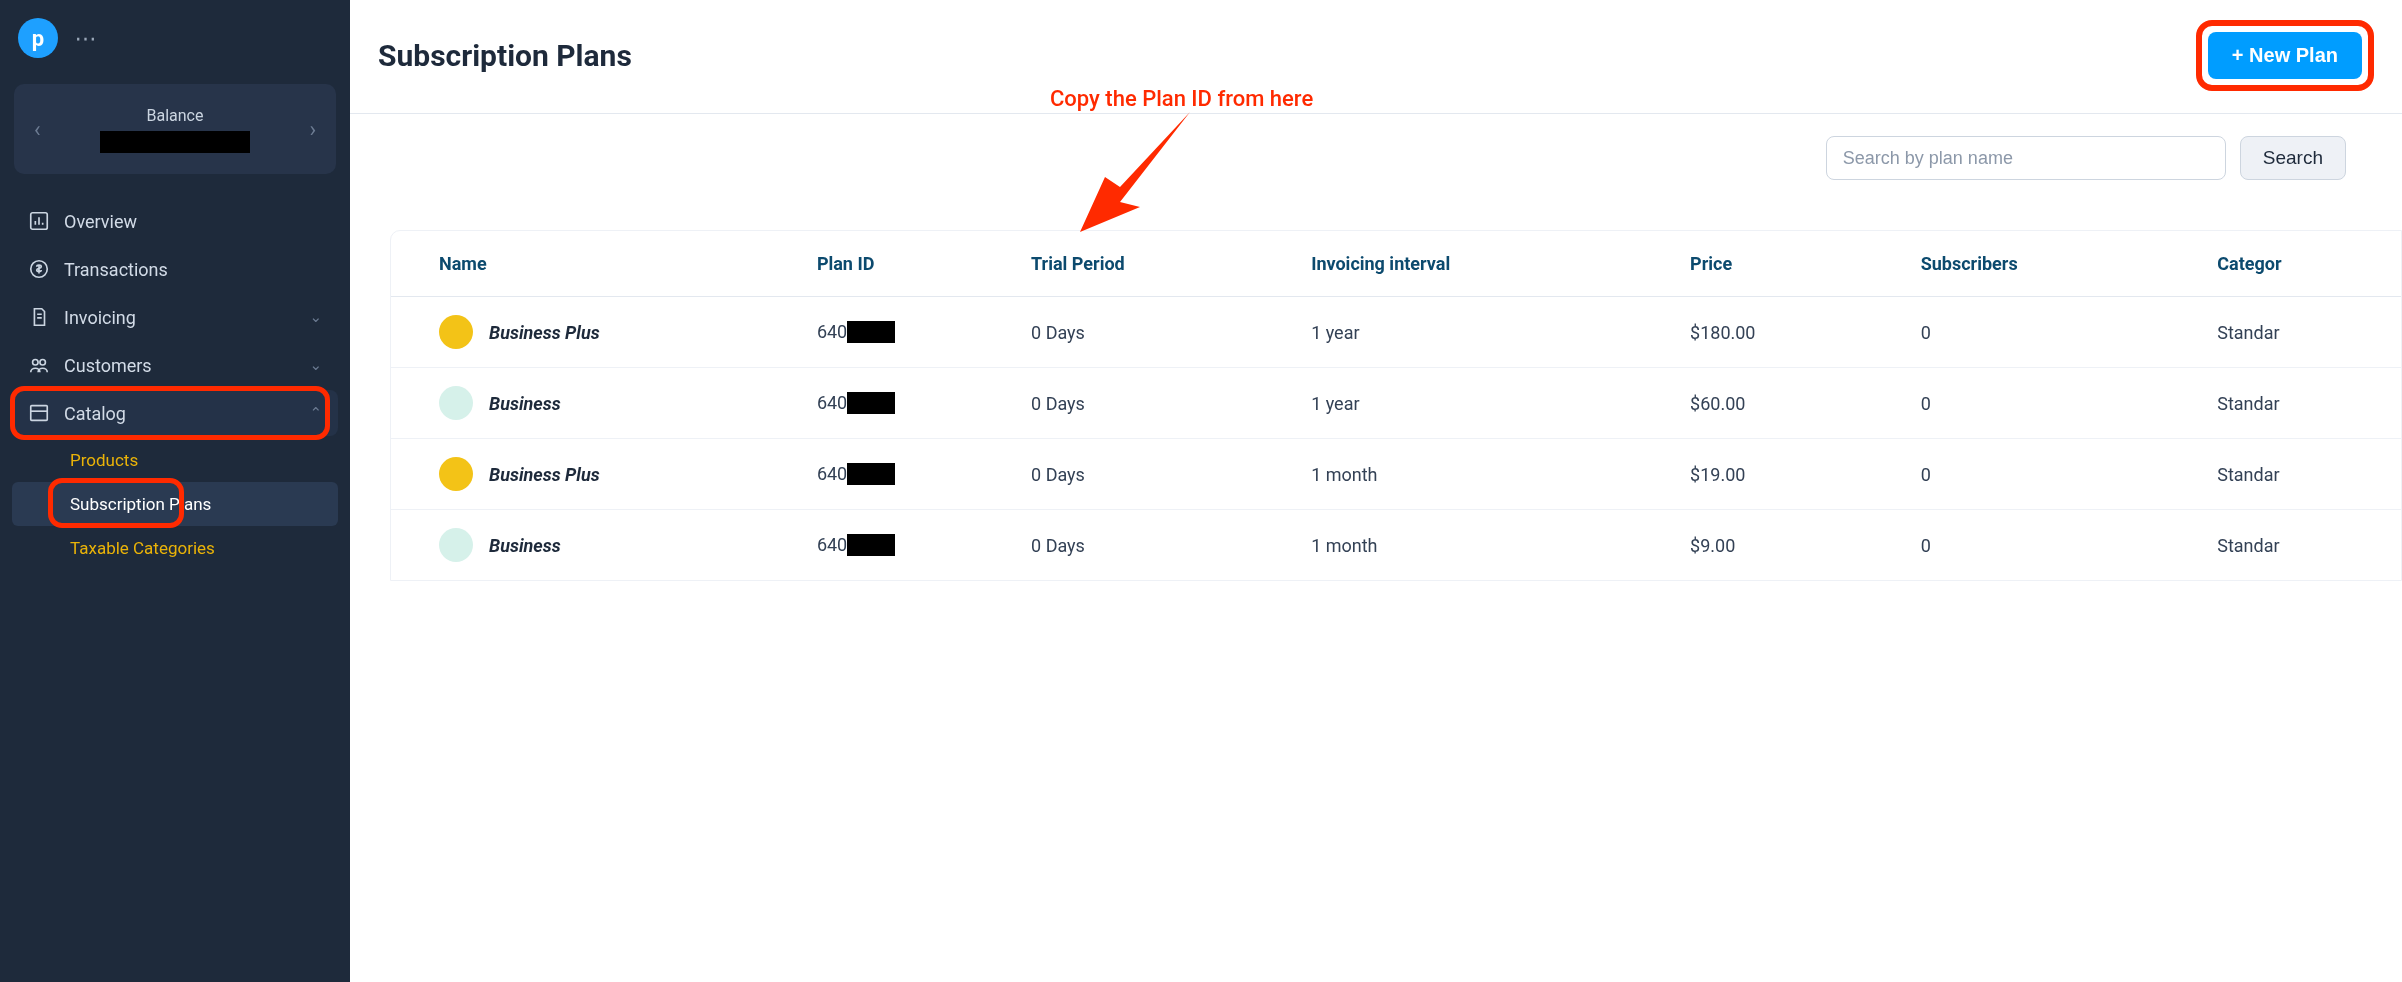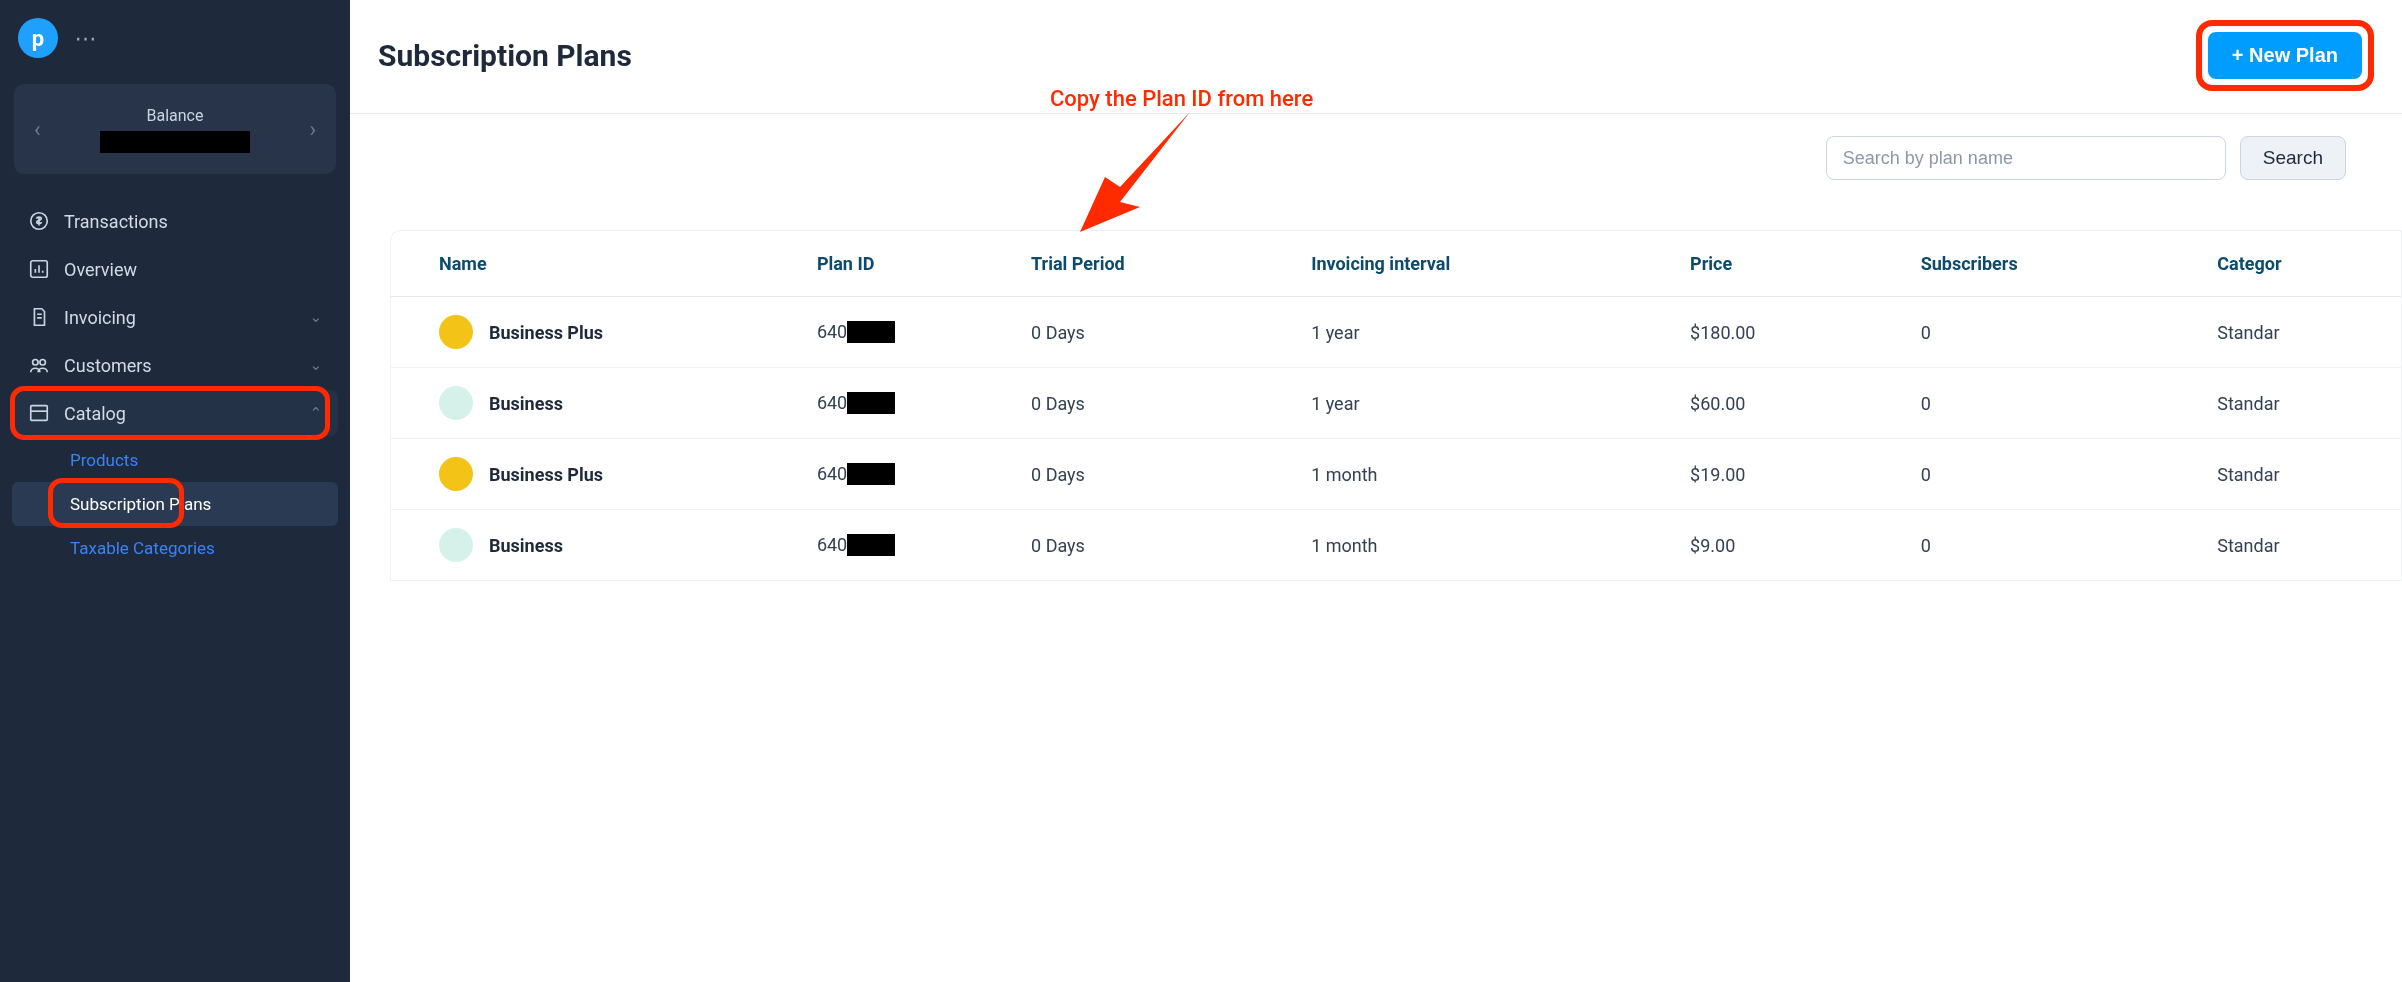--- a/index.html
+++ b/index.html
@@ -78,21 +78,21 @@
   .nav-item.active { background: #243248; }
   .nav-icon {
     width: 22px; height: 22px; display: inline-flex; align-items: center; justify-content: center;
     color: #cbd5e1;
   }
   .nav-icon svg { width: 22px; height: 22px; }
 
   .nav-sub { display: flex; flex-direction: column; }
   .nav-sub .sub-item {
     padding: 12px 16px 12px 58px;
-    color: #3b82f6; font-size: 17px; cursor: pointer;
+    color: #eab308; font-size: 17px; cursor: pointer;
     border-radius: 6px;
   }
   .nav-sub .sub-item.active { background: #2a3a52; color: #ffffff; }
 
   
   .hl-red {
     position: absolute; border: 5px solid #ff2a00; border-radius: 14px;
     pointer-events: none;
   }
 
@@ -170,21 +170,21 @@
     white-space: nowrap;
   }
   tbody td {
     padding: 18px 14px;
     font-size: 18px;
     color: #334155;
     border-bottom: 1px solid #eef1f6;
     white-space: nowrap;
   }
   tbody tr:last-child td { border-bottom: none; }
-  .name-cell { display: flex; align-items: center; gap: 16px; font-weight: 700; color: #1e2a3b; }
+  .name-cell { display: flex; align-items: center; gap: 16px; font-weight: 700; color: #1e2a3b; font-style: italic; }
   .dot { width: 34px; height: 34px; border-radius: 50%; display: inline-block; }
   .dot.gold { background: #f3c317; }
   .dot.mint { background: #d6f1ea; }
   .planid-cell { display: inline-flex; align-items: flex-start; gap: 0; }
   .planid-redact { width: 48px; height: 22px; background: #000; display: inline-block; }
 
   
   col.c-name   { width: 250px; }
   col.c-plan   { width: 130px; }
   col.c-trial  { width: 170px; }
@@ -209,39 +209,39 @@
     <div class="balance-card">
       <div class="bal-arrow">‹</div>
       <div class="bal-center">
         <div class="bal-label">Balance</div>
         <div class="bal-redact"></div>
       </div>
       <div class="bal-arrow">›</div>
     </div>
 
     <div class="nav">
+
+      <div class="nav-item">
+        <span class="nav-icon">
+          <svg viewBox="0 0 24 24" fill="none" stroke="currentColor" stroke-width="1.8">
+              <rect x="3" y="3" width="18" height="18" rx="2"></rect>
+              <path d="M8 12v4M12 8v8M16 14v2"></path>
+            </svg>
+        </span>
+        <span>Overview</span>
+      </div>
 
       <div class="nav-item">
         <span class="nav-icon">
           <svg viewBox="0 0 24 24" fill="none" stroke="currentColor" stroke-width="1.8">
               <circle cx="12" cy="12" r="9"></circle>
               <path d="M12 7v10M9.5 9.5c0-1 1-1.8 2.5-1.8s2.5.8 2.5 1.8-1 1.5-2.5 1.8-2.5.8-2.5 1.8 1 1.8 2.5 1.8 2.5-.8 2.5-1.8"></path>
             </svg>
         </span>
         <span>Transactions</span>
-      </div>
-
-      <div class="nav-item">
-        <span class="nav-icon">
-          <svg viewBox="0 0 24 24" fill="none" stroke="currentColor" stroke-width="1.8">
-              <rect x="3" y="3" width="18" height="18" rx="2"></rect>
-              <path d="M8 12v4M12 8v8M16 14v2"></path>
-            </svg>
-        </span>
-        <span>Overview</span>
       </div>
 
       <div class="nav-item">
         <span class="nav-icon">
           <svg viewBox="0 0 24 24" fill="none" stroke="currentColor" stroke-width="1.8">
               <path d="M7 3h8l3 3v15H7z"></path>
               <path d="M10 9h5M10 13h5"></path>
             </svg>
         </span>
         <span>Invoicing</span>

